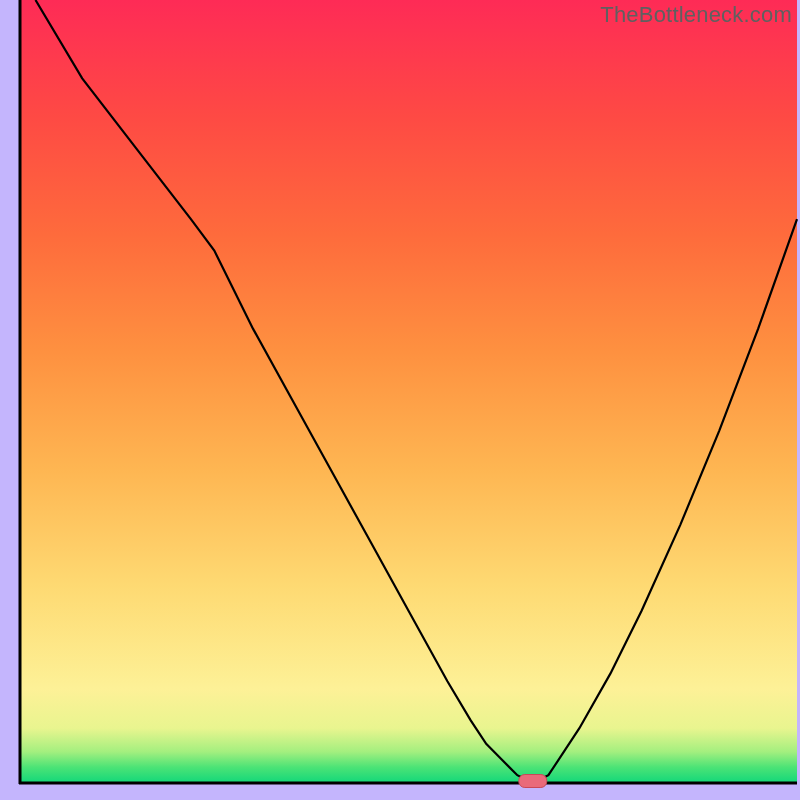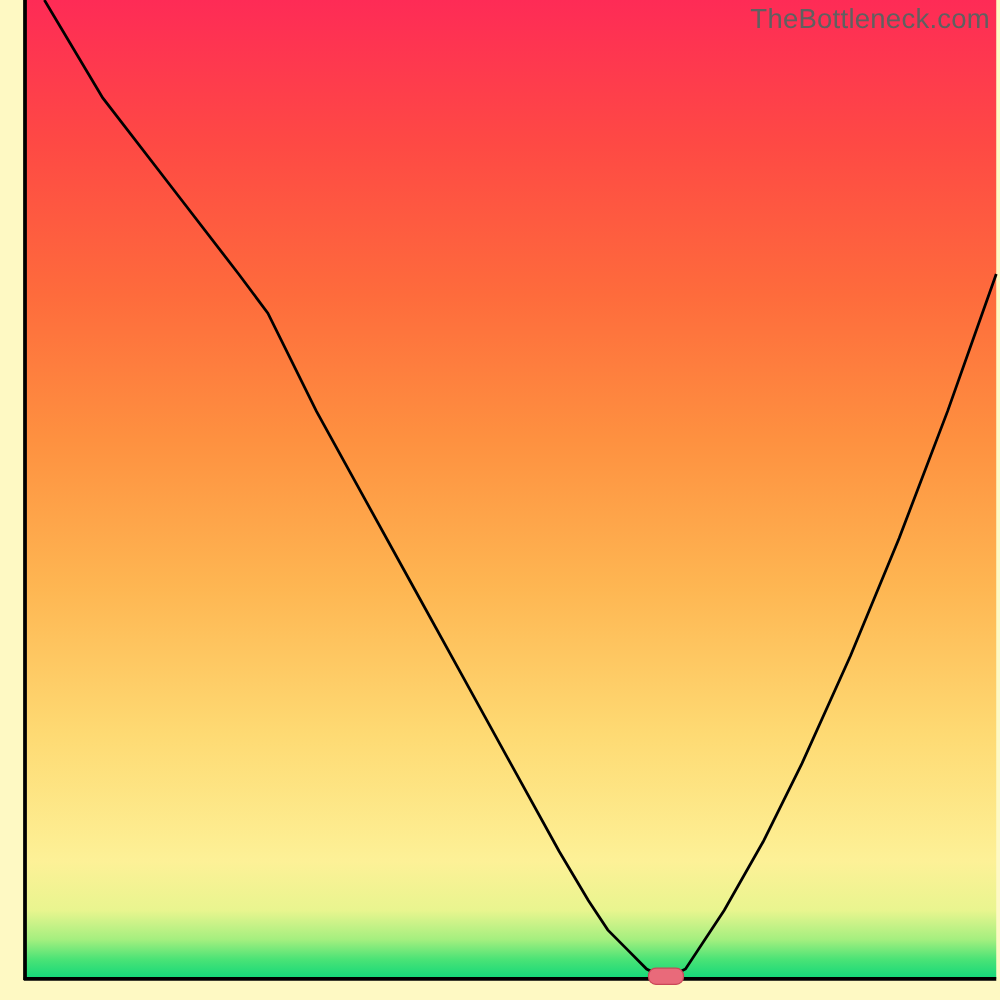--- a/index.html
+++ b/index.html
@@ -7,21 +7,21 @@
     padding: 0;
     width: 800px;
     height: 800px;
     overflow: hidden;
     font-family: Arial, Helvetica, sans-serif;
   }
   .chart-container {
     position: relative;
     width: 800px;
     height: 800px;
-    background: #fef9c3;
+    background: #c4b5fd;
   }
   .watermark {
     position: absolute;
     top: 2px;
     right: 8px;
     color: #606060;
     font-size: 22px;
     font-weight: 500;
     letter-spacing: 0.2px;
     z-index: 20;

